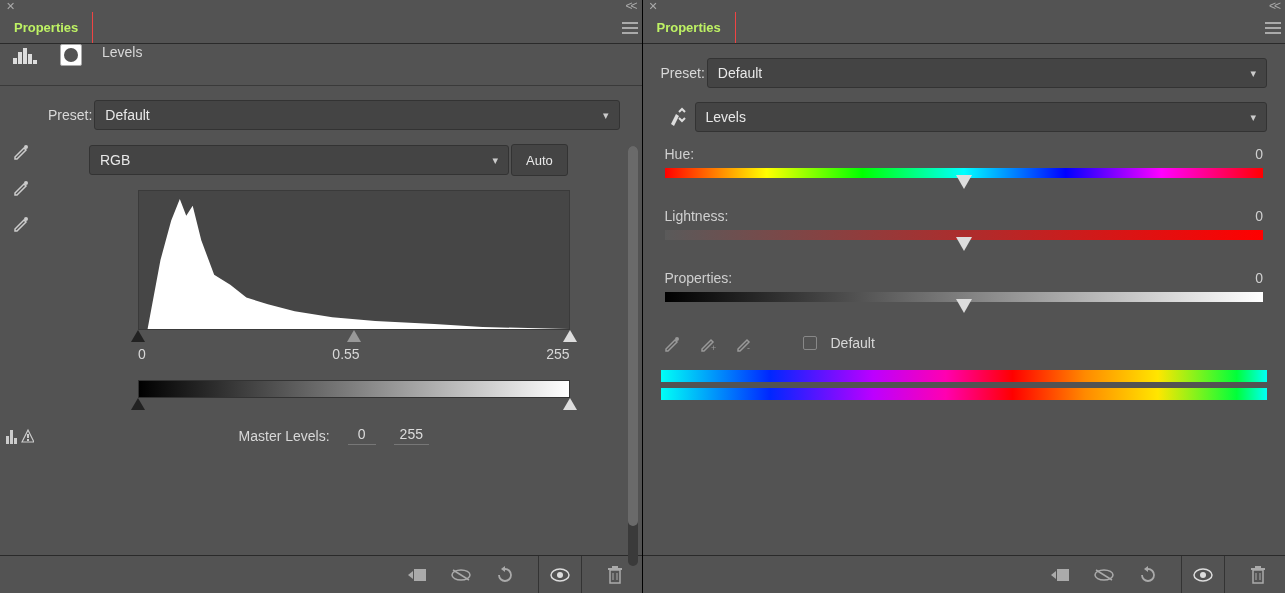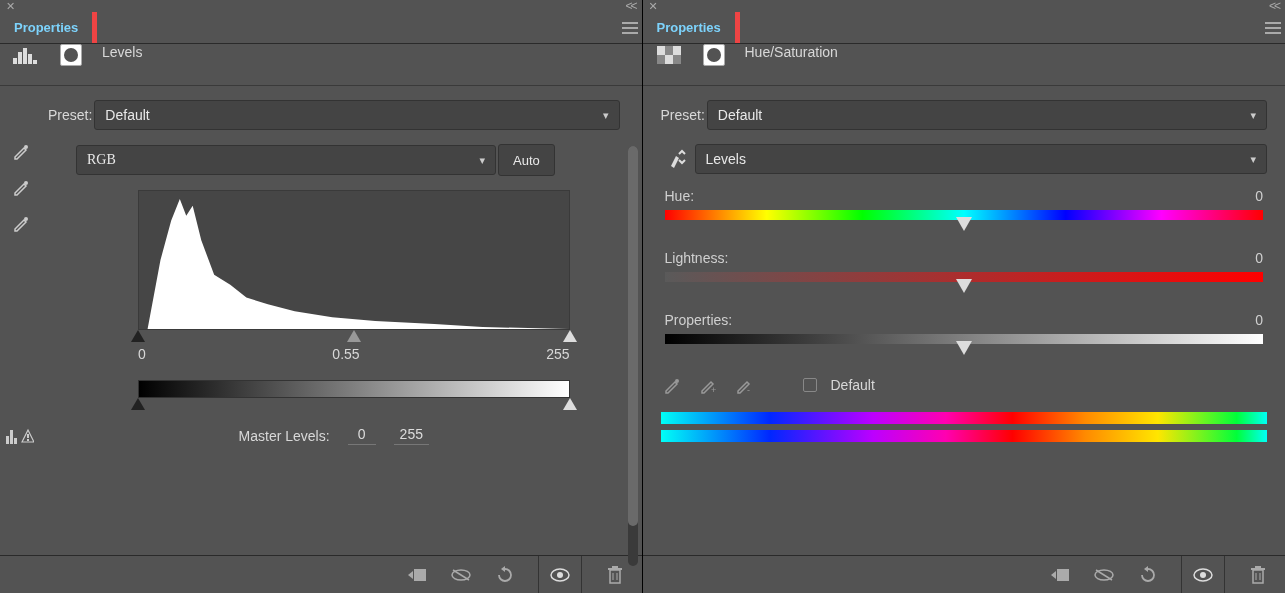--- a/index.html
+++ b/index.html
@@ -40,22 +40,22 @@
   align-items: stretch;
   height: 32px;
   border-bottom: 1px solid #2a2a2a;
 }
 .tab {
   background: #535353;
   padding: 0 14px;
   display: flex;
   align-items: center;
   font-weight: bold;
-  color: #7dd3fc;
-  border-right: 5px solid #ef4444;
+  color: #bef264;
+  border-right: 1px solid #ef4444;
 }
 .tab-row .menu-icon {
   margin-left: auto;
   width: 24px;
   display: flex;
   align-items: center;
   justify-content: center;
   color: #aaa;
 }
 
@@ -323,21 +323,21 @@
 
     <div class="content">
       <div class="row">
         <span class="label">Preset:</span>
         <div class="select">
           <span>Default</span>
           <span class="chev">▾</span>
         </div>
       </div>
       <div class="row">
-        <div class="select" style="flex:0 0 420px;margin-left:28px;font-family:Liberation Serif, serif;">
+        <div class="select" style="flex:0 0 420px;margin-left:41px;">
           <span>RGB</span>
           <span class="chev">▾</span>
         </div>
         <div class="auto-btn">Auto</div>
       </div>
 
       <div class="histo">
         <svg viewBox="0 0 400 140" preserveAspectRatio="none">
           <path d="M0 140 L8 140 L20 70 L30 30 L38 8 L44 25 L50 15 L58 50 L70 85 L85 95 L100 108 L120 115 L145 122 L180 128 L220 132 L275 135 L320 138 L400 140 Z" fill="#fff"></path>
         </svg>
@@ -429,36 +429,20 @@
   <div class="tab-row">
     <div class="tab">Properties</div>
     <div class="menu-icon">
       <svg width="16" height="12">
           <rect width="16" height="2" fill="#aaa"></rect>
           <rect y="5" width="16" height="2" fill="#aaa"></rect>
           <rect y="10" width="16" height="2" fill="#aaa"></rect>
         </svg>
     </div>
   </div>
-  <div class="adjust-header">
-    <div class="adj-icon">
-      <svg width="24" height="18">
-          <rect x="0" y="0" width="8" height="9" fill="#ddd"></rect>
-          <rect x="8" y="0" width="8" height="9" fill="#888"></rect>
-          <rect x="16" y="0" width="8" height="9" fill="#ddd"></rect>
-          <rect x="0" y="9" width="8" height="9" fill="#888"></rect>
-          <rect x="8" y="9" width="8" height="9" fill="#ddd"></rect>
-          <rect x="16" y="9" width="8" height="9" fill="#888"></rect>
-        </svg>
-    </div>
-    <div class="mask-icon">
-        <div class="dot"></div>
-      </div>
-    <span class="label">Hue/Saturation</span>
-  </div>
 
   <div class="body-area" style="padding:14px 18px 0 18px;">
     <div class="content" style="padding-left:0;">
       <div class="row">
         <span class="label">Preset:</span>
         <div class="select">
           <span>Default</span>
           <span class="chev">▾</span>
         </div>
       </div>

